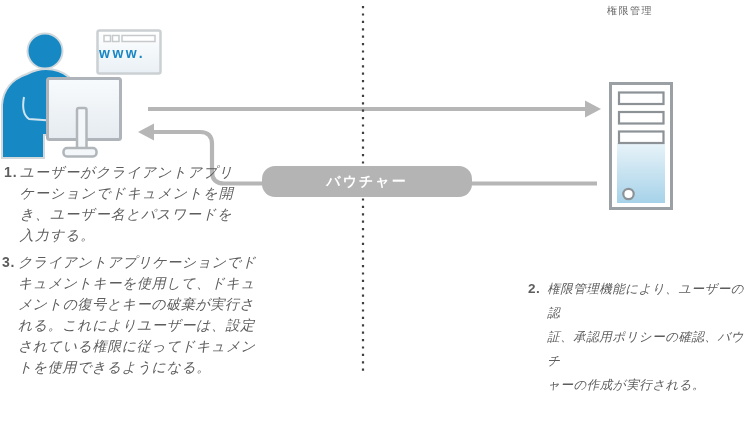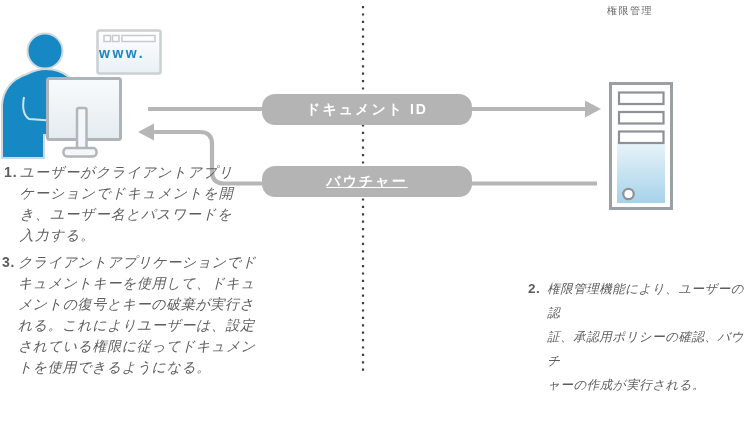--- a/index.html
+++ b/index.html
@@ -7,21 +7,21 @@
     position:relative;width:750px;height:434px;background:#ffffff;overflow:hidden;
     font-family:"Liberation Sans","DejaVu Sans",sans-serif;
   }
   .diagram-svg{position:absolute;left:0;top:0;width:750px;height:434px;}
   .pill{
     position:absolute;left:262px;width:210px;height:31px;border-radius:13px;
     background:#b4b4b4;color:#ffffff;font-weight:bold;font-size:14px;letter-spacing:2px;
     display:flex;align-items:center;justify-content:center;white-space:nowrap;
   }
   .pill-doc{top:94px;}
-  .pill-voucher{top:166px;text-decoration:underline;}
+  .pill-voucher{top:166px;}
   .www-label{
     position:absolute;left:99px;top:45px;width:40px;text-align:center;
     color:#1987c5;font-weight:bold;font-size:14px;letter-spacing:2.5px;white-space:nowrap;
   }
   .server-title{
     position:absolute;left:607px;top:4px;font-size:10px;color:#696969;letter-spacing:1.5px;white-space:nowrap;
   }
   .step{position:absolute;display:flex;color:#5d5d5d;}
   .step .marker{font-weight:bold;flex:0 0 auto;}
   .step .lines{white-space:pre-line;font-style:italic;}
@@ -91,21 +91,20 @@
       <rect x="619" y="112" width="44.5" height="11.5" fill="#ffffff" stroke="#8d9296" stroke-width="2.2"></rect>
       <rect x="619" y="131.5" width="44.5" height="11.5" fill="#ffffff" stroke="#8d9296" stroke-width="2.2"></rect>
       <circle cx="628.5" cy="194" r="5.2" fill="#ffffff" stroke="#8d9296" stroke-width="2.2"></circle>
     </g>
   </svg>
 
   <div class="www-label">www.</div>
 
   <div class="server-title">権限管理</div>
 
-  <div class="pill pill-doc">ドキュメント ID</div>
   <div class="pill pill-voucher">バウチャー</div>
 
   <div class="step step-1">
     <span class="marker">1.</span>
     <span class="lines">ユーザーがクライアントアプリ
 ケーションでドキュメントを開
 き、ユーザー名とパスワードを
 入力する。</span>
   </div>
 

